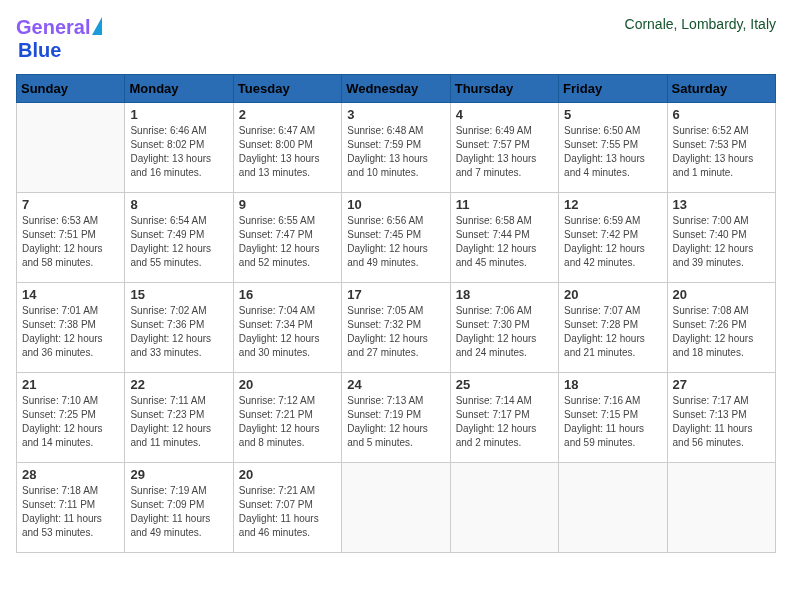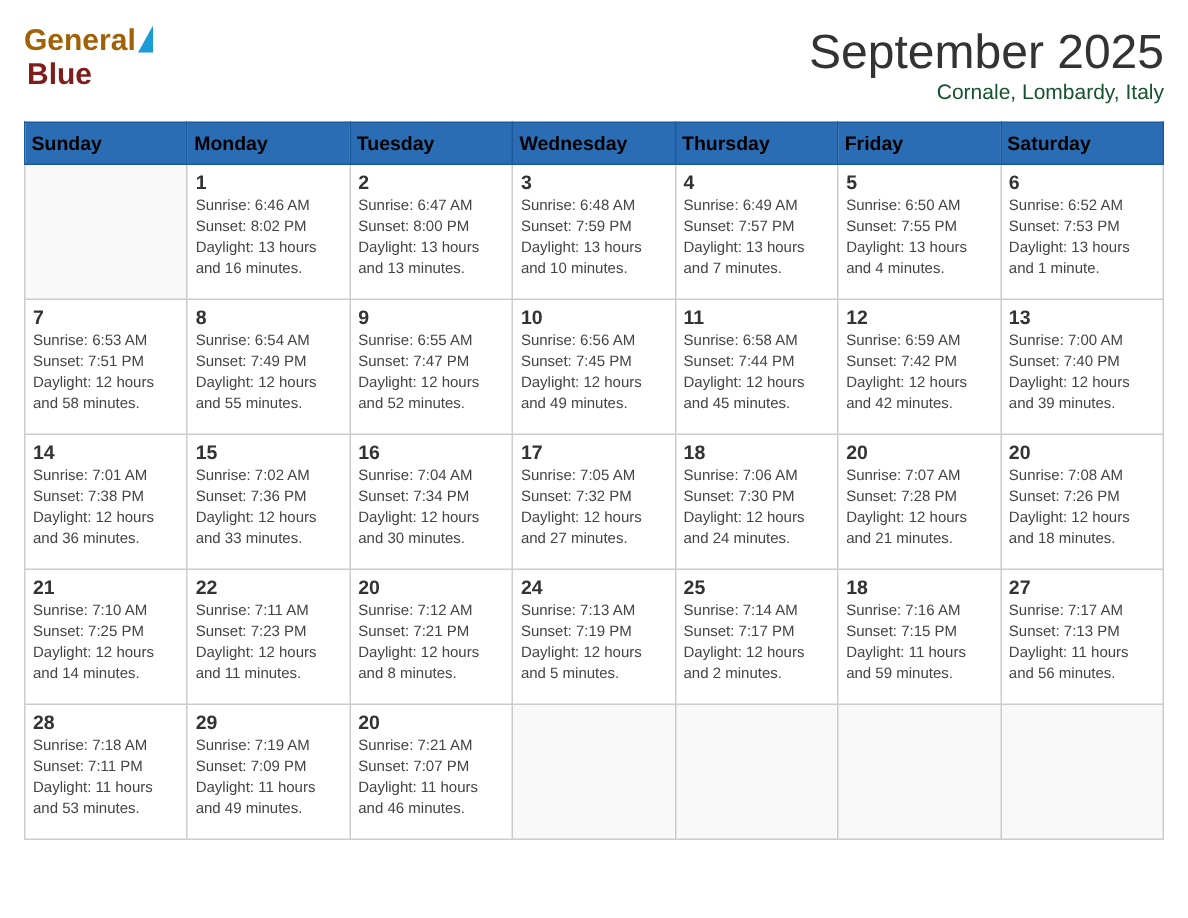--- a/index.html
+++ b/index.html
@@ -20,22 +20,22 @@
       display: flex;
       flex-direction: column;
       align-items: flex-start;
     }
     .logo-text {
       display: flex;
       align-items: center;
       font-size: 20px;
       font-weight: bold;
     }
-    .logo-general { color: #a16207; }
-    .logo-blue { color: #7f1d1d; }
+    .logo-general { color: #8b5cf6; }
+    .logo-blue { color: #1d4ed8; }
     .logo-icon {
       width: 0;
       height: 0;
       border-left: 10px solid transparent;
       border-bottom: 18px solid #1a9cd8;
       display: inline-block;
       margin-left: 2px;
       position: relative;
       top: -2px;
     }
@@ -91,21 +91,20 @@
 
 <div class="header">
   <div class="logo">
     <div class="logo-text">
       <span class="logo-general">General</span>
       <span class="logo-icon"></span>
     </div>
     <span class="logo-blue" style="font-size:20px;font-weight:bold;margin-left:2px;">Blue</span>
   </div>
   <div class="title-block">
-    <div class="month-title">September 2025</div>
     <div class="subtitle">Cornale, Lombardy, Italy</div>
   </div>
 </div>
 
 <table class="calendar">
   <thead>
     <tr>
     <th>Sunday</th>
         <th>Monday</th>
         <th>Tuesday</th>

